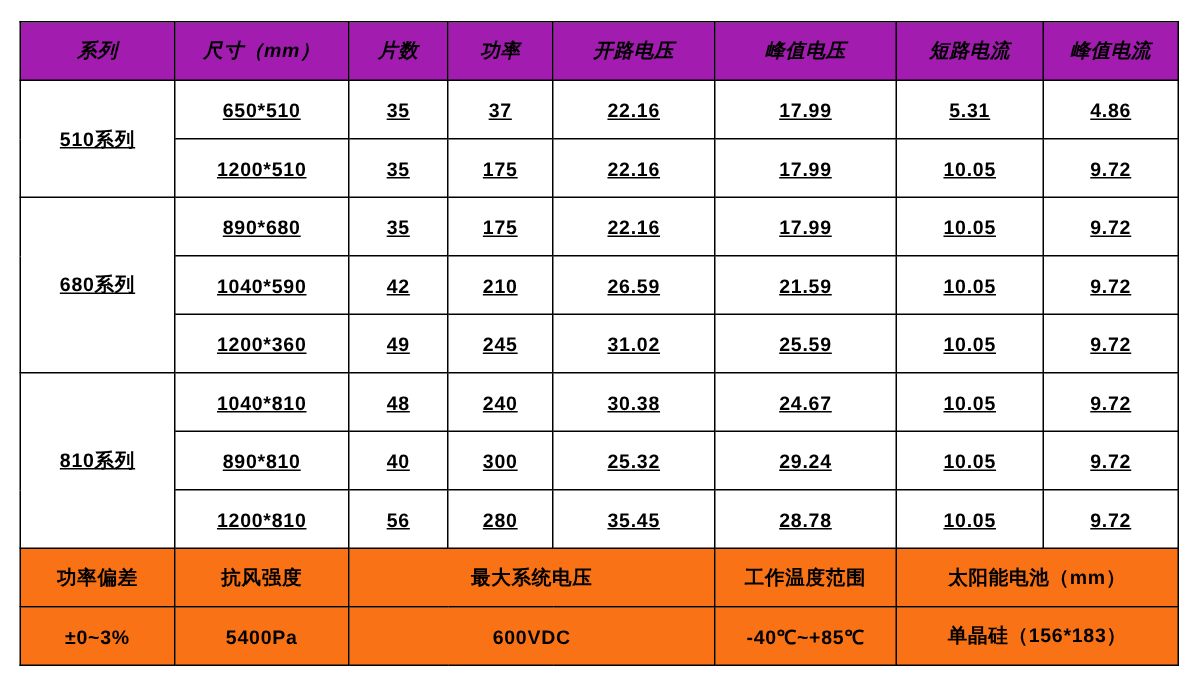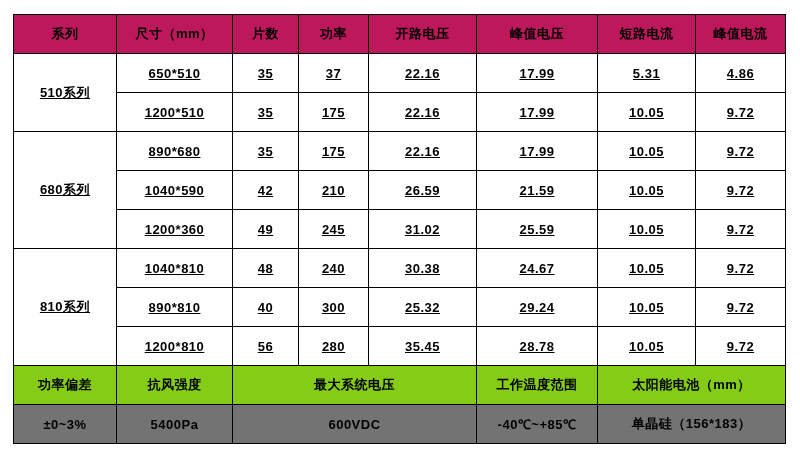--- a/index.html
+++ b/index.html
@@ -34,48 +34,49 @@
     vertical-align: middle;
     font-weight: bold;
     color: #000000;
     font-size: 13px;
     padding: 0;
     height: 38px;
     letter-spacing: 0.5px;
   }
   
   .hdr td {
-    background: #be185d;
+    background: #a21caf;
     font-size: 14.5px;
     height: 40px;
     letter-spacing: 1px;
+    font-style: italic;
   }
   
   .series-cell {
     background: #808080;
     color: #000000;
     font-size: 14px;
     letter-spacing: 1px;
   }
   
   .data td {
     background: #ffffff;
     font-size: 13px;
     font-weight: bold;
     text-decoration: underline;
   }
   
   .foot-hdr td {
-    background: #84cc16;
+    background: #f97316;
     font-size: 14.5px;
     height: 40px;
     letter-spacing: 1px;
   }
   .foot-val td {
-    background: #737373;
+    background: #f97316;
     font-size: 13px;
     height: 40px;
   }
   .num {
     font-family: "Liberation Sans", sans-serif;
   }
 </style>
 </head>
 <body>
 

